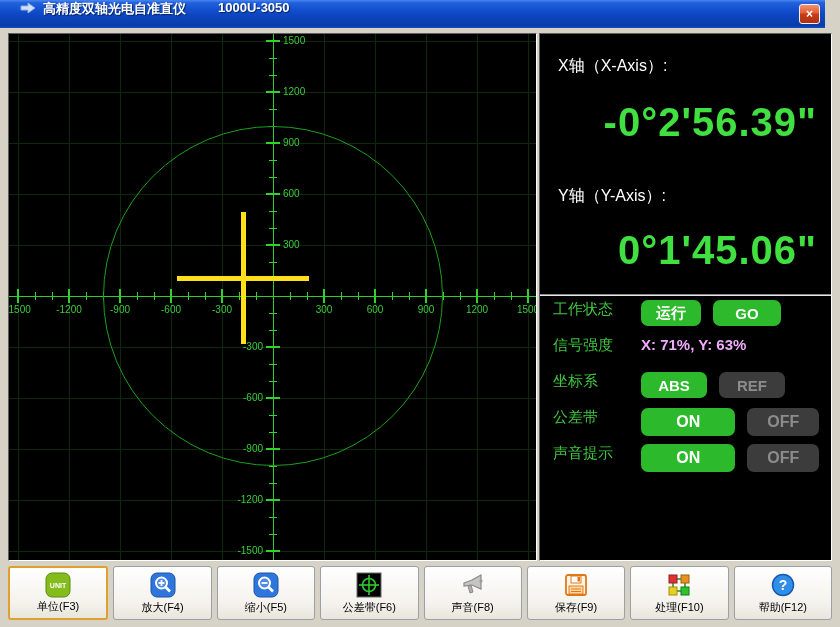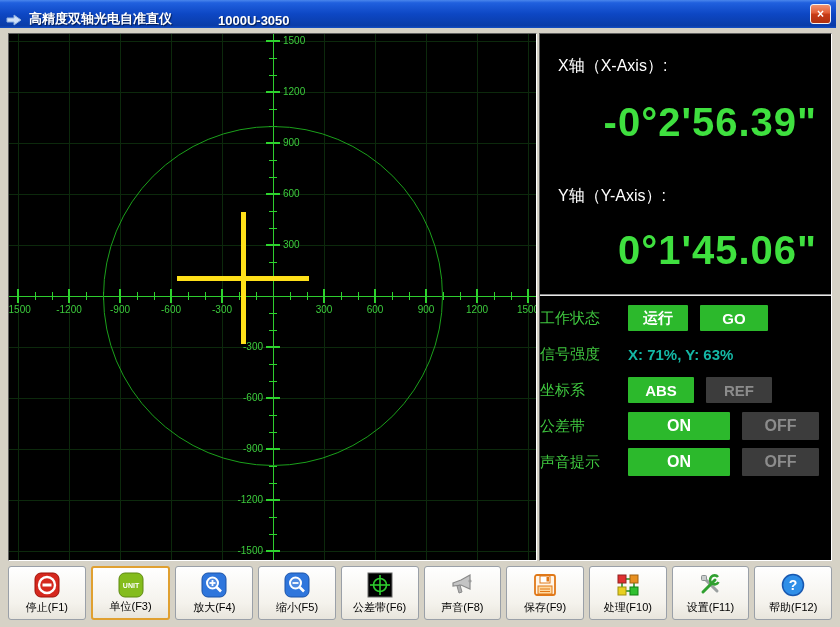--- a/index.html
+++ b/index.html
@@ -1,22 +1,22 @@
 <!DOCTYPE html>
 <html><head>
 <meta charset="utf-8">
 <style>
   html,body{margin:0;padding:0;background:#3a3a3a;}
   *{box-sizing:border-box;font-family:"Liberation Sans","DejaVu Sans",sans-serif;}
   .window{position:relative;width:840px;height:627px;background:#D6D2C6;overflow:hidden;}
 
   
-  .titlebar{position:absolute;top:0;left:0;right:4px;height:28px;
+  .titlebar{position:absolute;top:0;left:0;right:15px;height:28px;
     background:linear-gradient(180deg,#4A86EC 0%,#2060DE 10%,#0D47C4 50%,#0A3CA8 92%,#1450C4 100%);
-    display:flex;align-items:flex-end;padding:0 6px;color:#fff;}
+    display:flex;align-items:flex-start;padding:0 20px;color:#fff;}
   .app-icon{width:18px;height:16px;margin-right:5px;display:inline-flex;align-items:center;}
   .titlebar .title{font-size:13px;font-weight:bold;text-shadow:1px 1px 1px rgba(0,0,0,.55);}
   .titlebar .model{position:absolute;left:218px;font-size:13px;font-weight:bold;text-shadow:1px 1px 1px rgba(0,0,0,.55);}
   .close-btn{position:absolute;right:5px;top:4px;width:21px;height:20px;border:1px solid #F2F2F2;border-radius:3px;
     background:linear-gradient(180deg,#F0926F 0%,#E25C34 45%,#C83C16 50%,#B03010 100%);
     color:#fff;font-size:12px;font-weight:bold;line-height:17px;text-align:center;cursor:pointer;padding:0;}
 
   
   .main{position:absolute;top:33px;left:8px;width:824px;height:528px;display:flex;}
   .sunken{border-top:1px solid #5F5F5F;border-left:1px solid #5F5F5F;border-right:1px solid #FFFFFF;border-bottom:1px solid #FFFFFF;}
@@ -31,29 +31,29 @@
   .tick-label{position:absolute;color:#3CCB3C;font-size:10px;white-space:nowrap;}
   .tol-circle{position:absolute;border:1px solid #1BA01B;border-radius:50%;}
   .cross-arm{position:absolute;background:#FFE019;}
 
   
   .panel{position:relative;flex:1;margin-left:2px;background:#000;overflow:hidden;}
   .ax-label{position:absolute;left:18px;color:#FFFFFF;font-size:16px;}
   .ax-value{position:absolute;right:14px;color:#3FE03F;font-size:40px;font-weight:bold;letter-spacing:1px;white-space:nowrap;}
   .divider{position:absolute;left:0;right:0;top:260px;height:2px;border-top:1px solid #8A8A8A;border-bottom:1px solid #E8E8E8;}
   .rows{position:absolute;left:0;right:0;top:266px;}
-  .row{display:flex;align-items:center;height:36px;}
+  .row{display:flex;align-items:flex-start;height:36px;padding-left:13px;}
   .row .lbl{width:88px;flex:none;color:#3FC73F;font-size:15px;}
   .gbtn{display:inline-flex;align-items:center;justify-content:center;border:none;cursor:pointer;
-    background:#2CB92C;color:#fff;font-weight:bold;font-size:15px;margin-right:12px;height:26px;border-radius:1px;}
+    background:#2CB92C;color:#fff;font-weight:bold;font-size:15px;margin-right:12px;height:26px;border-radius:7px;}
   .gbtn.off{background:#3C3C3C;color:#8C8C8C;}
   .w-run{width:60px;} .w-go{width:68px;} .w-abs{width:66px;}
   .onoff{height:28px;font-size:16px;} .w-on{width:106px;} .w-off{width:80px;}
   .ubtn{height:24px;font-size:11px;margin-right:4px;padding:0 6px;}
-  .sig-val{color:#14b8a6;font-size:15px;font-weight:bold;}
+  .sig-val{color:#f0abfc;font-size:15px;font-weight:bold;}
   .store-val{color:#3FE03F;font-size:15px;font-weight:bold;}
 
   
   .toolbar{position:absolute;left:8px;top:566px;width:824px;height:54px;display:flex;gap:5px;}
   .tb-btn{flex:1;background:linear-gradient(180deg,#FFFFFF 0%,#F4F2EC 70%,#E8E5DC 100%);
     border:1px solid #9AA0A8;border-radius:3px;display:flex;flex-direction:column;align-items:center;
     justify-content:center;padding:2px 0;cursor:pointer;}
   .tb-btn.focused{border:2px solid #E0A030;padding:7px 0;}
   .tb-icon{width:28px;height:28px;display:flex;align-items:center;justify-content:center;}
   .tb-label{font-size:11px;color:#000;margin-top:1px;white-space:nowrap;}
@@ -213,30 +213,20 @@
         <div class="row">
           <span class="lbl">声音提示</span>
           <button class="gbtn onoff w-on">ON</button>
           <button class="gbtn onoff w-off off">OFF</button>
         </div>
       </div>
     </div>
   </div>
 
   <div class="toolbar" id="toolbar">
-      <button class="tb-btn">
-        <span class="tb-icon">
-          <svg width="26" height="26" viewBox="0 0 26 26">
-            <rect x="1" y="1" width="24" height="24" rx="6" fill="#D5281E" stroke="#9E1108"></rect>
-            <circle cx="13" cy="13" r="8" fill="none" stroke="#fff" stroke-width="2.4"></circle>
-            <line x1="8.5" y1="13" x2="17.5" y2="13" stroke="#fff" stroke-width="3"></line>
-          </svg>
-        </span>
-        <span class="tb-label">停止(F1)</span>
-      </button>
       <button class="tb-btn focused">
         <span class="tb-icon">
           <svg width="26" height="26" viewBox="0 0 26 26">
             <rect x="1" y="1" width="24" height="24" rx="6" fill="#84BC1C" stroke="#5E8A10"></rect>
             <text x="13" y="16" font-size="7" font-weight="bold" fill="#fff" text-anchor="middle">UNIT</text>
           </svg>
         </span>
         <span class="tb-label">单位(F3)</span>
       </button>
       <button class="tb-btn">
@@ -307,31 +297,20 @@
             <rect x="15" y="3" width="8" height="8" fill="#E89020" stroke="#A06010"></rect>
             <rect x="3" y="15" width="8" height="8" fill="#E8D020" stroke="#A09010"></rect>
             <rect x="15" y="15" width="8" height="8" fill="#30C030" stroke="#108010"></rect>
           </svg>
         </span>
         <span class="tb-label">处理(F10)</span>
       </button>
       <button class="tb-btn">
         <span class="tb-icon">
           <svg width="26" height="26" viewBox="0 0 26 26">
-            <line x1="7" y1="6" x2="20" y2="19" stroke="#9AA0A0" stroke-width="3" stroke-linecap="round"></line>
-            <rect x="4.5" y="3.5" width="5" height="5" rx="1" fill="#C8CCCC" stroke="#8A9090"></rect>
-            <path d="M21 5 A4.5 4.5 0 1 0 21.5 10" fill="none" stroke="#30A030" stroke-width="2.6"></path>
-            <line x1="18" y1="8" x2="6" y2="20" stroke="#30A030" stroke-width="3" stroke-linecap="round"></line>
-          </svg>
-        </span>
-        <span class="tb-label">设置(F11)</span>
-      </button>
-      <button class="tb-btn">
-        <span class="tb-icon">
-          <svg width="26" height="26" viewBox="0 0 26 26">
             <circle cx="13" cy="13" r="10.5" fill="#2F8FE8" stroke="#1858B0" stroke-width="1.5"></circle>
             <text x="13" y="18" font-size="14" font-weight="bold" fill="#fff" text-anchor="middle">?</text>
           </svg>
         </span>
         <span class="tb-label">帮助(F12)</span>
       </button>
     </div>
 </div>
 
 </body></html>

